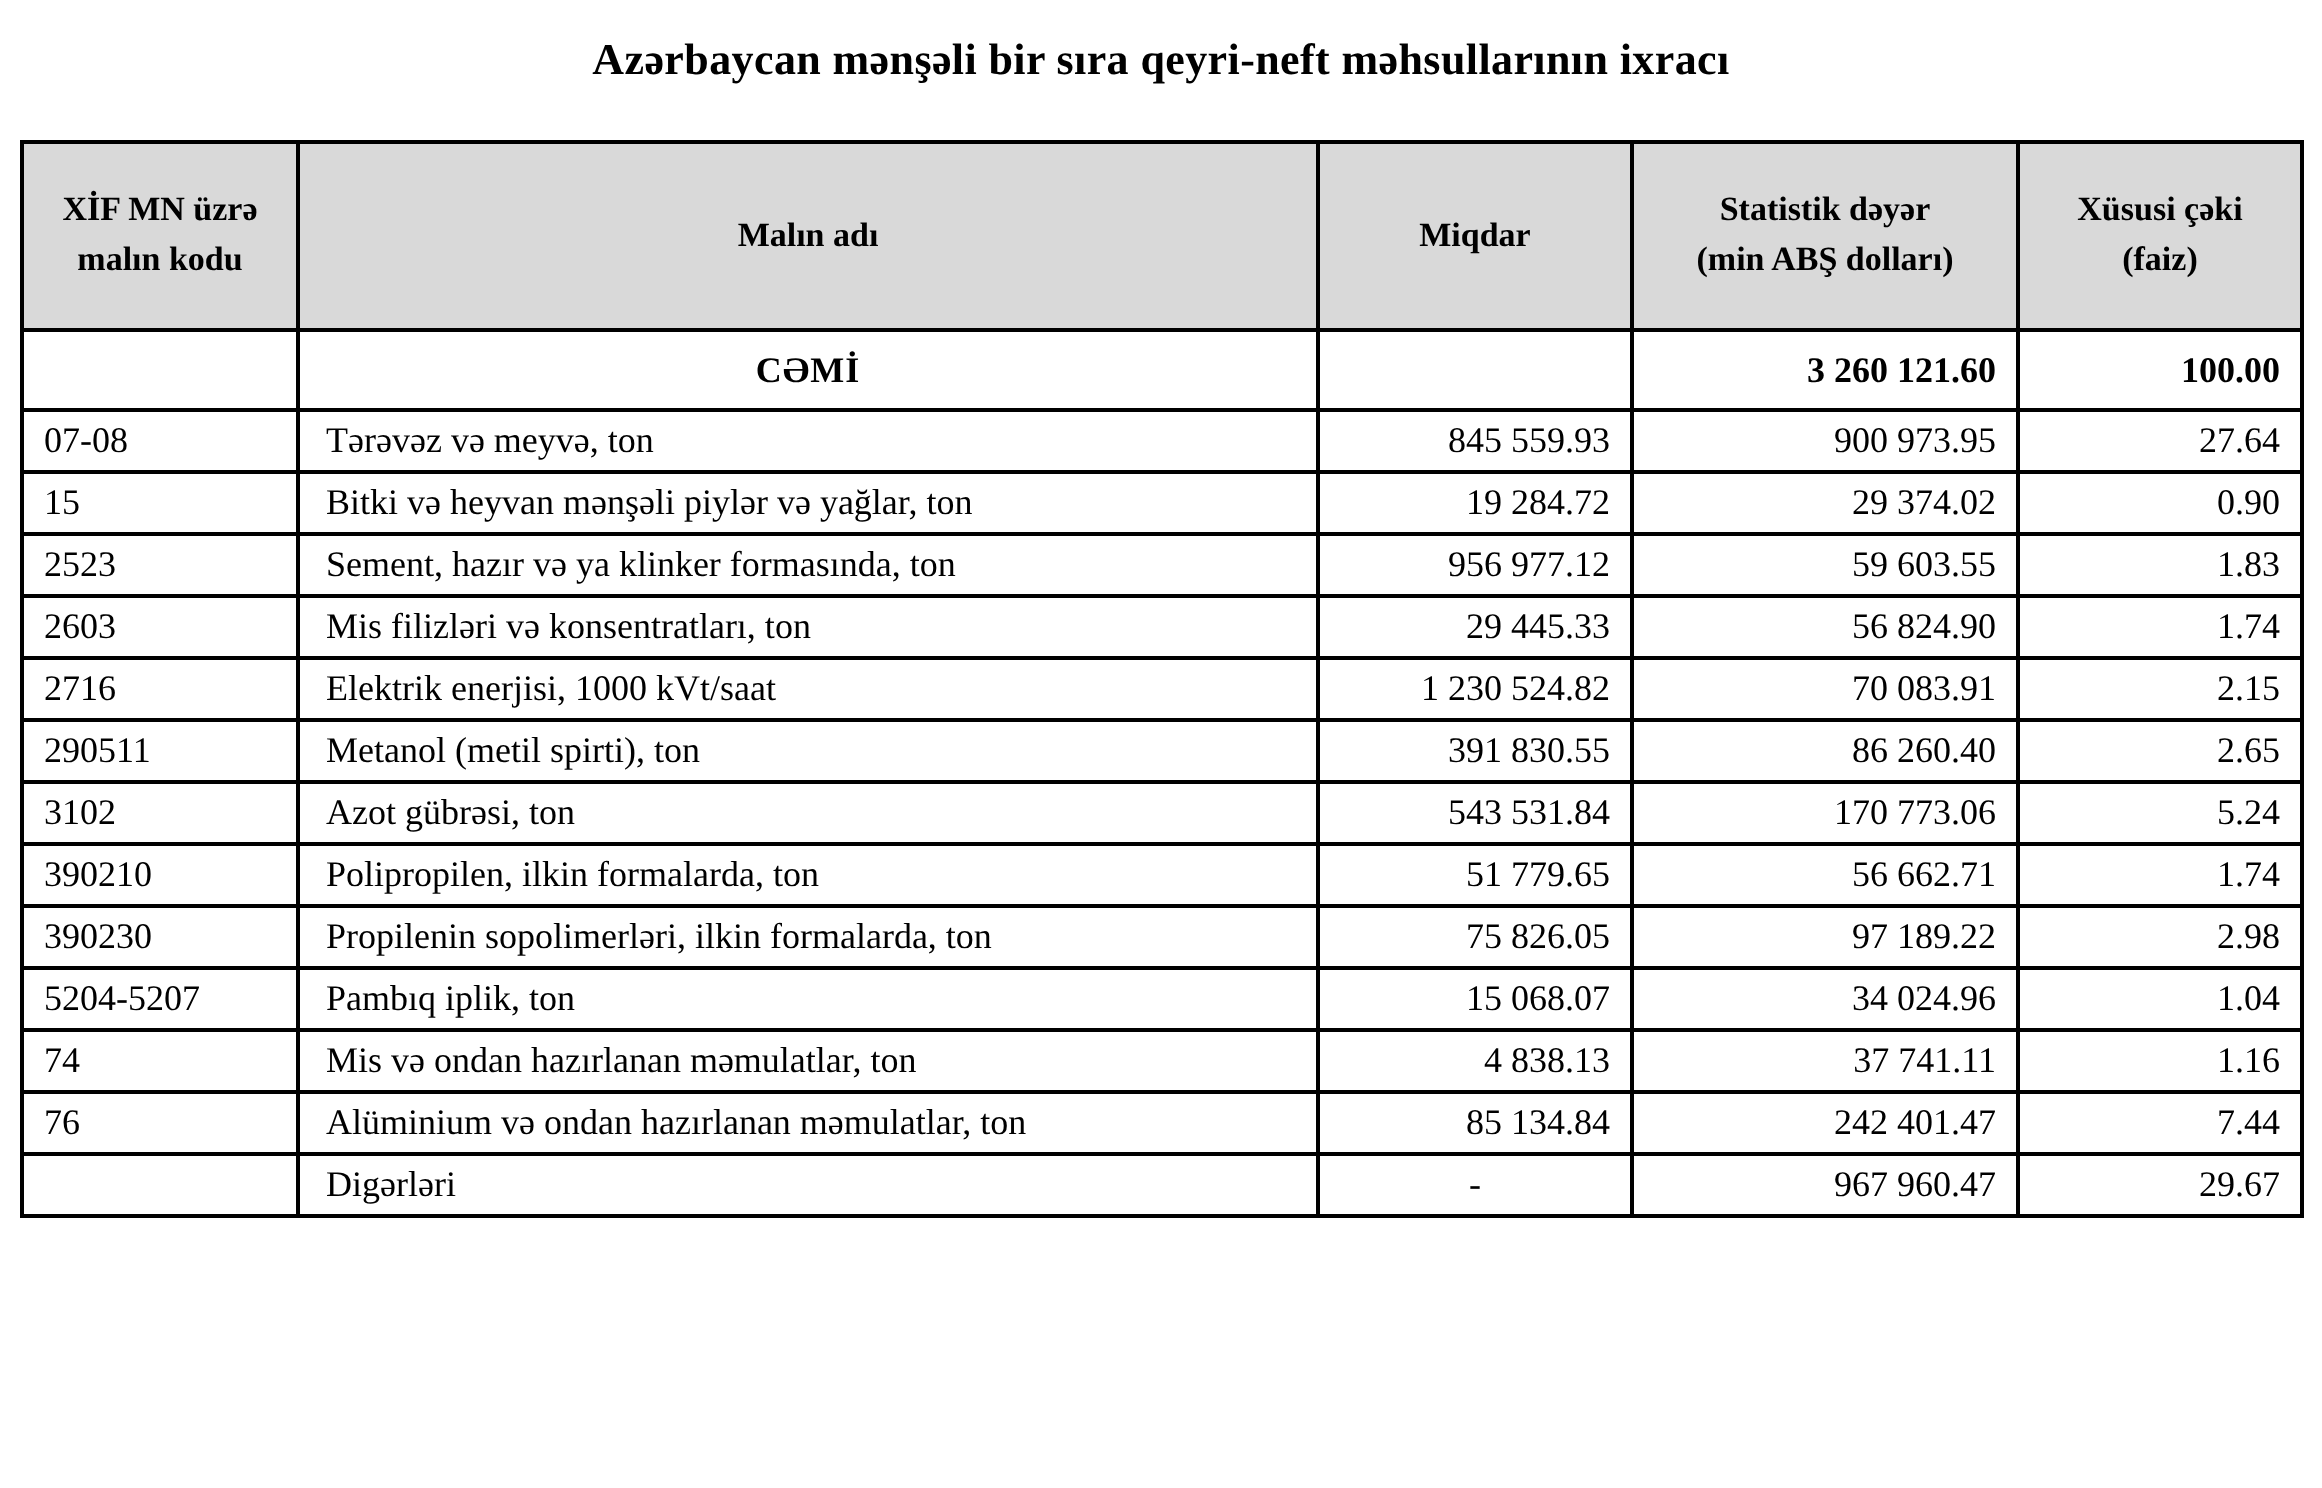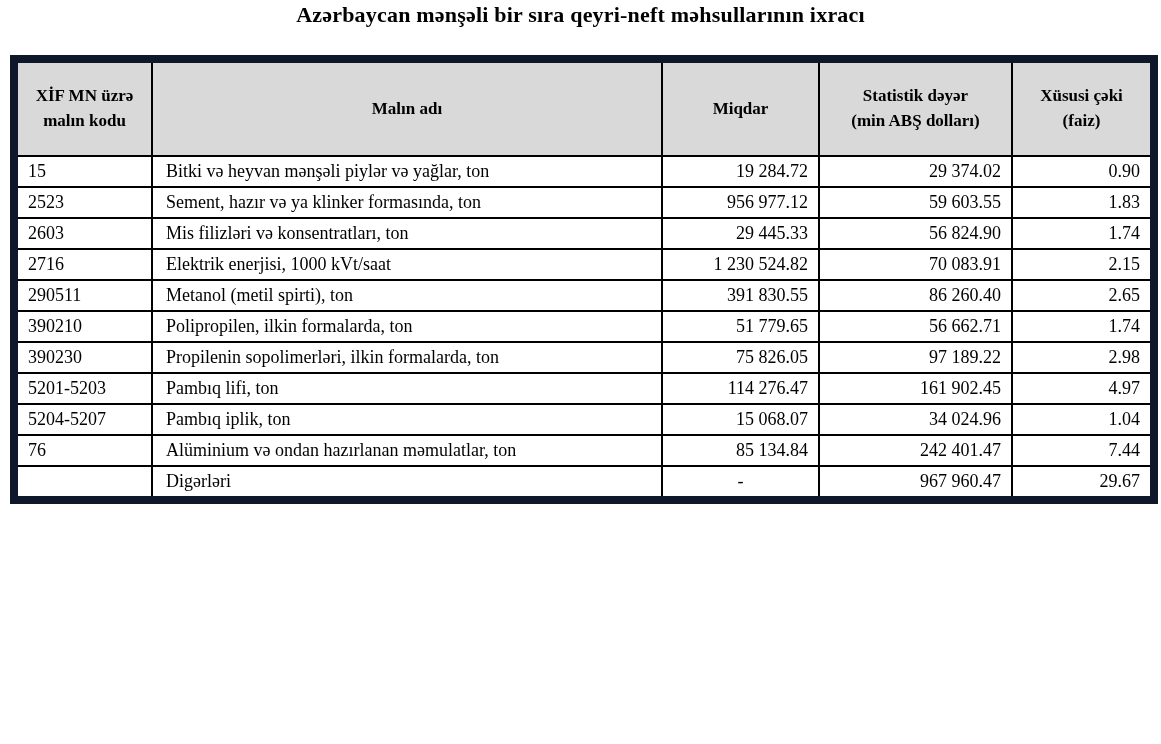--- a/index.html
+++ b/index.html
@@ -8,29 +8,29 @@
     background: #ffffff;
     width: 1161px;
     height: 744px;
     font-family: "Liberation Serif", "DejaVu Serif", serif;
     color: #000;
   }
   .page-title {
     text-align: center;
     font-weight: bold;
     font-size: 22px;
-    padding-top: 2px;
+    padding-top: 17px;
     letter-spacing: 0.2px;
   }
   table.export-table {
     border-collapse: collapse;
     table-layout: fixed;
     width: 1140px;
     margin: 27px 0 0 10px;
-    border: 8px solid #0f172a;
+    border: 1px solid #0f172a;
   }
   col.c-code  { width: 138px; }
   col.c-name  { width: 510px; }
   col.c-qty   { width: 157px; }
   col.c-value { width: 193px; }
   col.c-share { width: 142px; }
   th, td {
     border: 2px solid #000;
     overflow: hidden;
     vertical-align: middle;
@@ -87,20 +87,34 @@
           <span>Statistik dəyər</span>
           <span>(min ABŞ dolları)</span>
         </th>
       <th>
           <span>Xüsusi çəki</span>
           <span>(faiz)</span>
         </th>
     </tr>
   </thead>
   <tbody>
+    <tr class="total-row">
+      <td class="code"></td>
+      <td class="name">CƏMİ</td>
+      <td class="num"></td>
+      <td class="num">3 260 121.60</td>
+      <td class="num">100.00</td>
+    </tr>
+    <tr>
+      <td class="code">07-08</td>
+      <td class="name">Tərəvəz və meyvə, ton</td>
+      <td class="num">845 559.93</td>
+      <td class="num">900 973.95</td>
+      <td class="num">27.64</td>
+    </tr>
     <tr>
       <td class="code">15</td>
       <td class="name">Bitki və heyvan mənşəli piylər və yağlar, ton</td>
       <td class="num">19 284.72</td>
       <td class="num">29 374.02</td>
       <td class="num">0.90</td>
     </tr>
     <tr>
       <td class="code">2523</td>
       <td class="name">Sement, hazır və ya klinker formasında, ton</td>
@@ -123,46 +137,53 @@
       <td class="num">2.15</td>
     </tr>
     <tr>
       <td class="code">290511</td>
       <td class="name">Metanol (metil spirti), ton</td>
       <td class="num">391 830.55</td>
       <td class="num">86 260.40</td>
       <td class="num">2.65</td>
     </tr>
     <tr>
+      <td class="code">3102</td>
+      <td class="name">Azot gübrəsi, ton</td>
+      <td class="num">543 531.84</td>
+      <td class="num">170 773.06</td>
+      <td class="num">5.24</td>
+    </tr>
+    <tr>
       <td class="code">390210</td>
       <td class="name">Polipropilen, ilkin formalarda, ton</td>
       <td class="num">51 779.65</td>
       <td class="num">56 662.71</td>
       <td class="num">1.74</td>
     </tr>
     <tr>
       <td class="code">390230</td>
       <td class="name">Propilenin sopolimerləri, ilkin formalarda, ton</td>
       <td class="num">75 826.05</td>
       <td class="num">97 189.22</td>
       <td class="num">2.98</td>
     </tr>
     <tr>
-      <td class="code">5201-5203</td>
-      <td class="name">Pambıq lifi, ton</td>
-      <td class="num">114 276.47</td>
-      <td class="num">161 902.45</td>
-      <td class="num">4.97</td>
-    </tr>
-    <tr>
       <td class="code">5204-5207</td>
       <td class="name">Pambıq iplik, ton</td>
       <td class="num">15 068.07</td>
       <td class="num">34 024.96</td>
       <td class="num">1.04</td>
+    </tr>
+    <tr>
+      <td class="code">74</td>
+      <td class="name">Mis və ondan hazırlanan məmulatlar, ton</td>
+      <td class="num">4 838.13</td>
+      <td class="num">37 741.11</td>
+      <td class="num">1.16</td>
     </tr>
     <tr>
       <td class="code">76</td>
       <td class="name">Alüminium və ondan hazırlanan məmulatlar, ton</td>
       <td class="num">85 134.84</td>
       <td class="num">242 401.47</td>
       <td class="num">7.44</td>
     </tr>
     <tr>
       <td class="code"></td>

